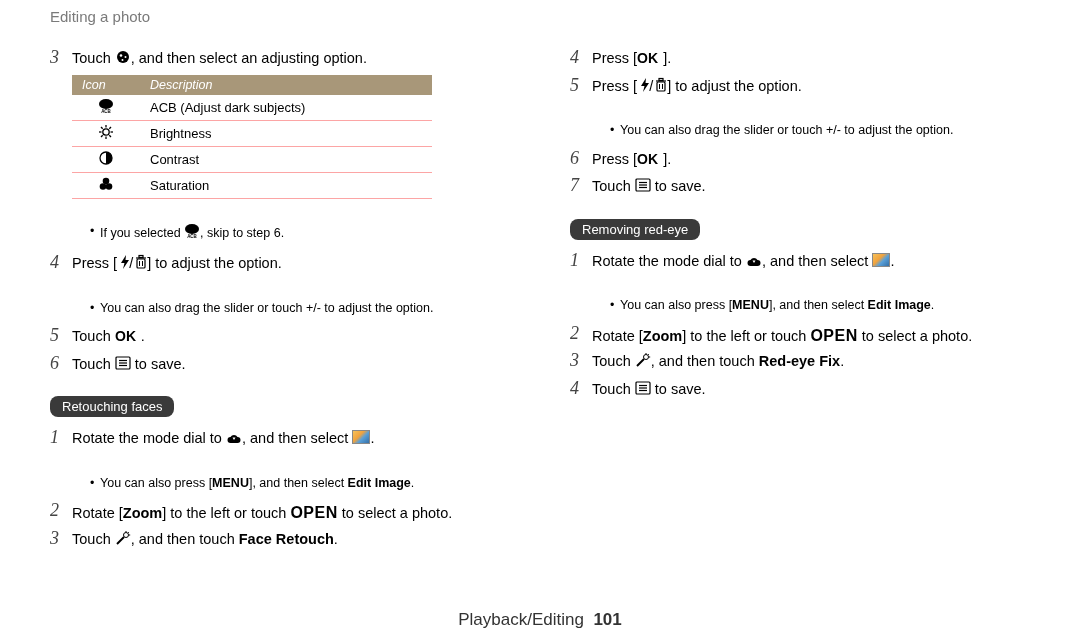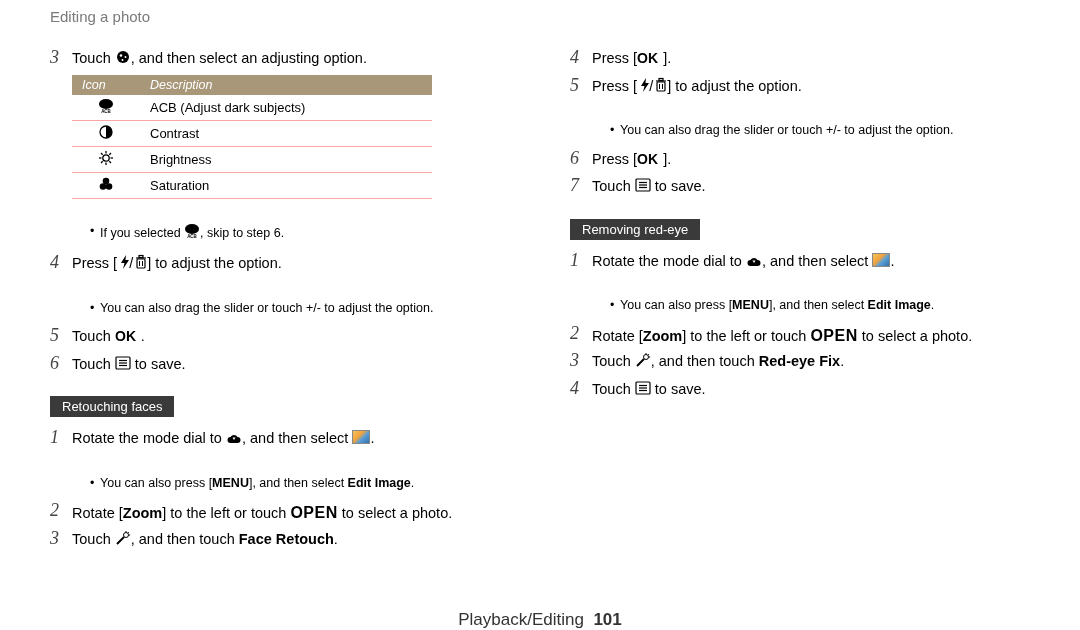--- a/index.html
+++ b/index.html
@@ -98,21 +98,21 @@
   }
   table.icon-table td:first-child {
     text-align: center;
   }
   .sub-heading {
     display: inline-block;
     background: #3a3a3a;
     color: #fff;
     font-size: 13px;
     padding: 3px 12px;
-    border-radius: 0;
+    border-radius: 8px;
     margin: 16px 0 10px 0;
   }
   .bold { font-weight: bold; }
   .smallcaps { font-variant: small-caps; letter-spacing: 0.5px; font-weight: bold; font-size: 16px;}
   .footer {
     position: absolute;
     bottom: 0;
     left: 0;
     right: 0;
     text-align: center;
@@ -230,29 +230,29 @@
           <th>Description</th>
         </tr>
         <tr>
           <td><span class="icon"><svg width="16" height="16">
                     <use href="#i-acb"></use>
                   </svg></span></td>
           <td>ACB (Adjust dark subjects)</td>
         </tr>
         <tr>
           <td><span class="icon"><svg width="16" height="16">
+                    <use href="#i-bright"></use>
+                  </svg></span></td>
+          <td>Brightness</td>
+        </tr>
+        <tr>
+          <td><span class="icon"><svg width="16" height="16">
                     <use href="#i-contrast"></use>
                   </svg></span></td>
           <td>Contrast</td>
-        </tr>
-        <tr>
-          <td><span class="icon"><svg width="16" height="16">
-                    <use href="#i-bright"></use>
-                  </svg></span></td>
-          <td>Brightness</td>
         </tr>
         <tr>
           <td><span class="icon"><svg width="16" height="16">
                     <use href="#i-sat"></use>
                   </svg></span></td>
           <td>Saturation</td>
         </tr>
       </tbody>
         </table>
 

